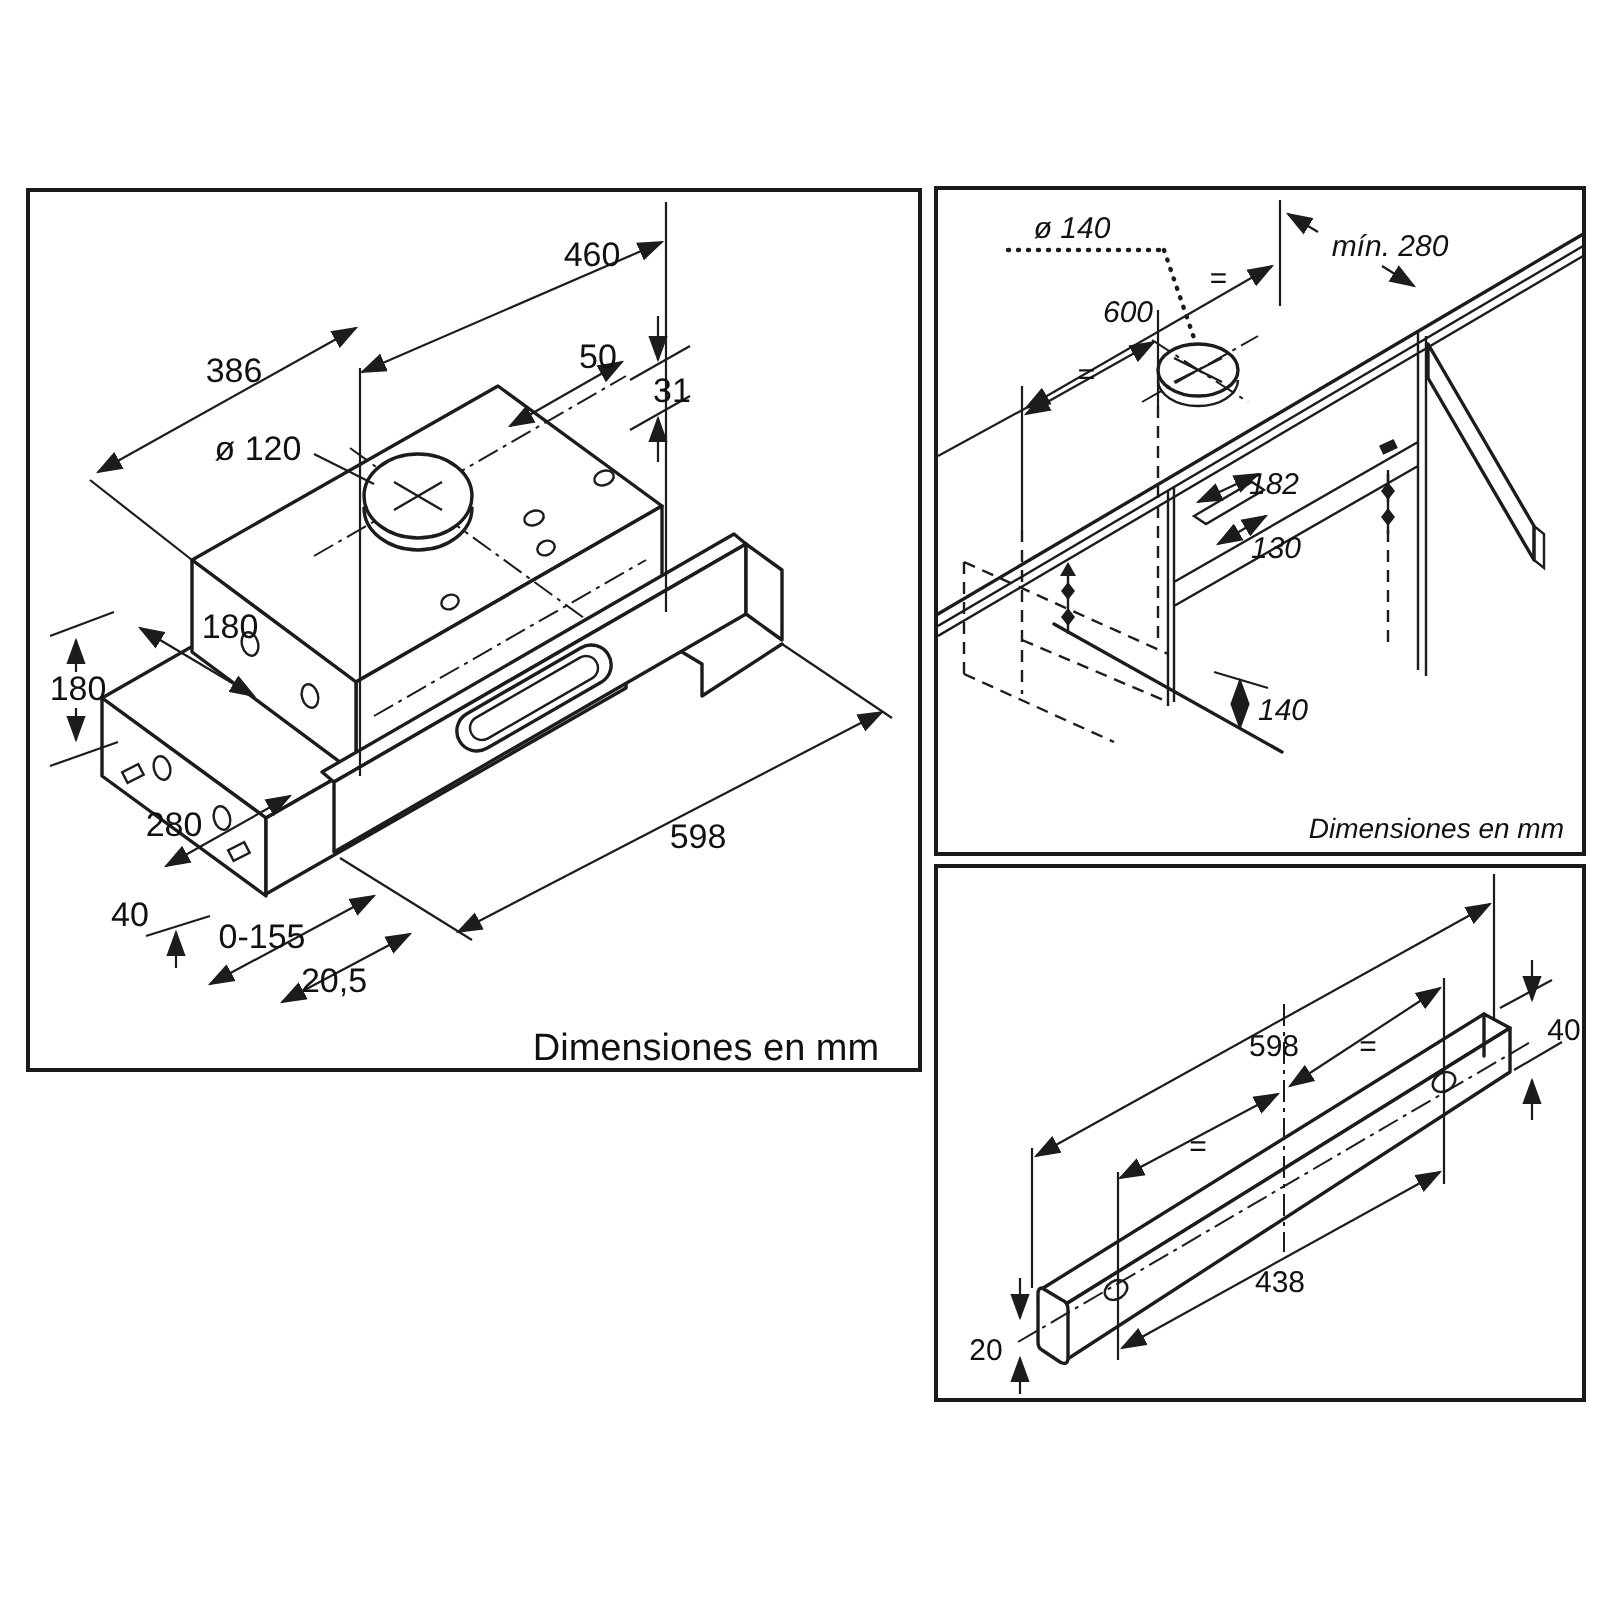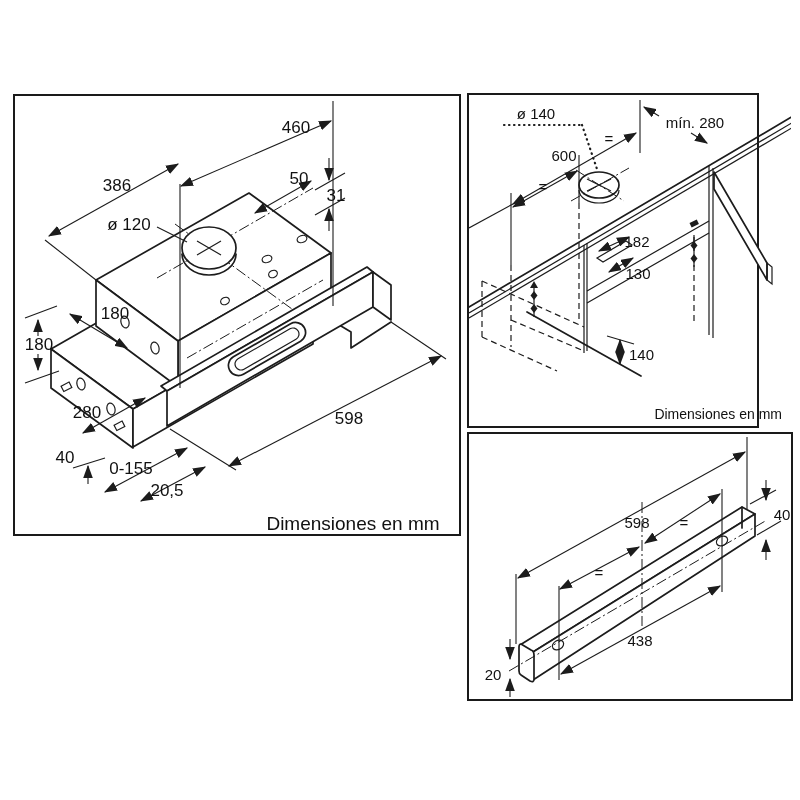--- a/index.html
+++ b/index.html
@@ -1,19 +1,19 @@
 <!DOCTYPE html>
 <html><head>
 <meta charset="utf-8">
 <style>
   html,body{margin:0;padding:0;}
   body{width:800px;height:800px;background:#ffffff;position:relative;overflow:hidden;}
   .panel{position:absolute;border:2px solid #1a1a1a;background:#fff;box-sizing:border-box;}
   #panel-left{left:13px;top:94px;width:448px;height:442px;}
-  #panel-topright{left:467px;top:93px;width:292px;height:335px;}
+  #panel-topright{left:467px;top:93px;width:326px;height:335px;font-style:italic;}
   #panel-bottomright{left:467px;top:432px;width:326px;height:269px;}
   svg{display:block;}
   svg text{font-family:"Liberation Sans", sans-serif;fill:#111;}
   .t17{font-size:17px;}
   .t15{font-size:15px;}
   .cap{font-size:19px;}
   .cap2{font-size:14px;}
   .ln{stroke:#1c1c1c;stroke-width:1.7;fill:none;stroke-linejoin:round;stroke-linecap:round;}
   .lnf{stroke:#1c1c1c;stroke-width:1.7;fill:#ffffff;stroke-linejoin:round;}
   .tn{stroke:#1c1c1c;stroke-width:1.2;fill:none;}

